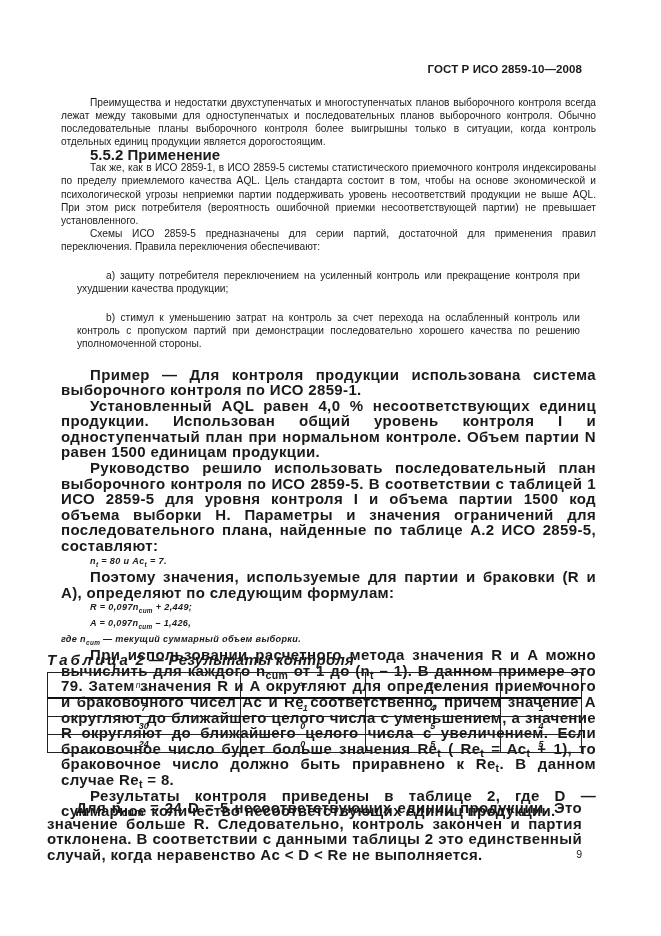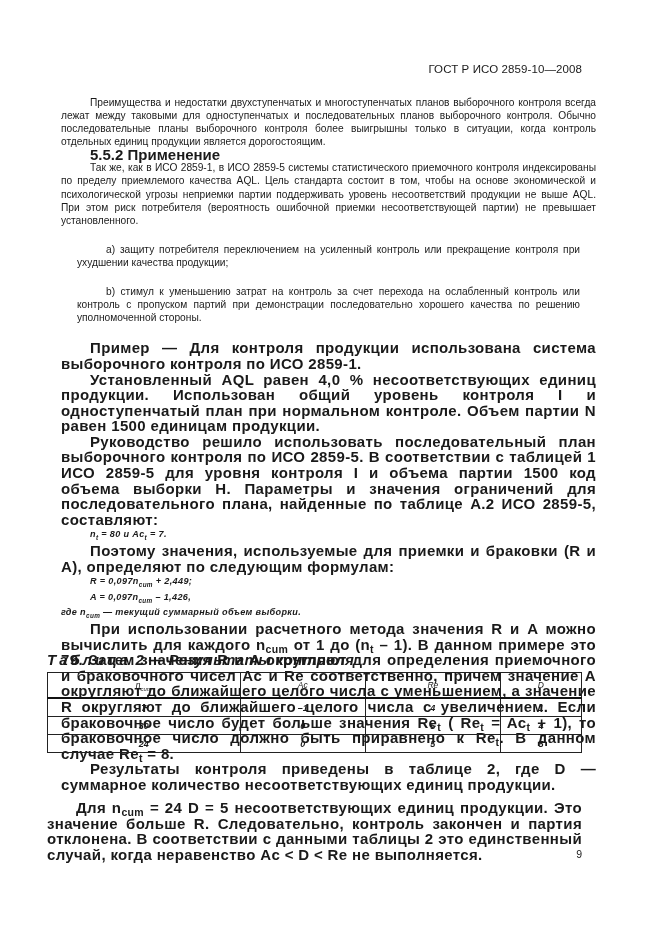--- a/index.html
+++ b/index.html
@@ -1,19 +1,19 @@
 <!DOCTYPE html>
 <html><head>
 <meta charset="utf-8">
 <style>
   html, body { margin:0; padding:0; background:#ffffff; }
   body { width:661px; height:936px; position:relative; overflow:hidden; color:#1a1a1a;
          font-family:"Liberation Sans", sans-serif; }
   .page { position:absolute; left:0; top:0; width:661px; height:936px; }
-  .header { position:absolute; top:63px; right:79px; font-weight:normal; font-size:11.5px;
+  .header { position:absolute; top:63px; right:79px; font-weight:bold; font-size:11.5px;
             letter-spacing:0.1px; }
   .body { position:absolute; left:61px; top:96px; width:535px; font-size:10.2px; line-height:13.1px; }
   .p { margin:0; text-align:justify; text-indent:29px; }
   .h { margin:0; padding-left:29px; font-weight:bold; font-size:15px; line-height:13px; }
   .list-item { margin:16px; text-align:justify; text-indent:29px; }
   .ex { margin:0; text-align:justify; text-indent:29px; font-weight:bold;
         font-size:15px; line-height:15.6px; letter-spacing:0.35px; }
   .ex.first { margin-top:7px; }
   .formula { margin:0; padding-left:29px; font-style:italic; font-weight:bold; font-size:9.1px;
              line-height:15.6px; letter-spacing:0.35px; }
@@ -35,28 +35,29 @@
 <body>
 
 <div class="page">
 
   <div class="header">ГОСТ Р ИСО 2859-10—2008</div>
 
   <div class="body">
     <p class="p">Преимущества и недостатки двухступенчатых и многоступенчатых планов выборочного контроля всегда лежат между таковыми для одноступенчатых и последовательных планов выборочного контроля. Обычно последовательные планы выборочного контроля более выигрышны только в ситуации, когда контроль отдельных единиц продукции является дорогостоящим.</p>
     <p class="h">5.5.2  Применение</p>
     <p class="p">Так же, как в ИСО 2859-1, в ИСО 2859-5 системы статистического приемочного контроля индексированы по пределу приемлемого качества AQL. Цель стандарта состоит в том, чтобы на основе экономической и психологической угрозы неприемки партии поддерживать уровень несоответствий продукции не выше AQL. При этом риск потребителя (вероятность ошибочной приемки несоответствующей партии) не превышает установленного.</p>
+    <p class="p">Схемы ИСО 2859-5 предназначены для серии партий, достаточной для применения правил переключения. Правила переключения обеспечивают:</p>
     <p class="list-item">a)  защиту потребителя переключением на усиленный контроль или прекращение контроля при ухудшении качества продукции;</p>
     <p class="list-item">b)  стимул к уменьшению затрат на контроль за счет перехода на ослабленный контроль или контроль с пропуском партий при демонстрации последовательно хорошего качества по решению уполномоченной стороны.</p>
 
     <p class="ex first">Пример — Для контроля продукции использована система выборочного контроля по ИСО 2859-1.</p>
     <p class="ex">Установленный AQL равен 4,0 % несоответствующих единиц продукции. Использован общий уровень контроля I и одноступенчатый план при нормальном контроле. Объем партии N равен 1500 единицам продукции.</p>
     <p class="ex">Руководство решило использовать последовательный план выборочного контроля по ИСО 2859-5. В соответствии с таблицей 1 ИСО 2859-5 для уровня контроля I и объема партии 1500 код объема выборки H. Параметры и значения ограничений для последовательного плана, найденные по таблице А.2 ИСО 2859-5, составляют:</p>
     <p class="formula"><span>n</span><sub>t</sub><span> = 80 и Ac</span><sub>t</sub><span> = 7.</span></p>
-    <p class="ex">Поэтому значения, используемые для приемки и браковки (R и A), определяют по следующим формулам:</p>
+    <p class="ex">Поэтому значения, используемые для партии и браковки (R и A), определяют по следующим формулам:</p>
     <p class="formula"><span>R = 0,097n</span><sub>cum</sub><span> + 2,449;</span></p>
     <p class="formula"><span>A = 0,097n</span><sub>cum</sub><span> – 1,426,</span></p>
     <p class="ex-noindent"><span>где n</span><sub>cum</sub><span> — текущий суммарный объем выборки.</span></p>
     <p class="ex"><span>При использовании расчетного метода значения R и A можно вычислить для каждого n</span><sub>cum</sub><span> от 1  до (n</span><sub>t</sub><span> – 1). В данном примере это 79. Затем значения R и A округляют для определения приемочного и браковочного чисел Ac и Re соответственно, причем значение A округляют до ближайшего целого числа с уменьшением, а значение R округляют до ближайшего целого числа с увеличением. Если браковочное число будет больше значения Re</span><sub>t</sub><span> ( Re</span><sub>t</sub><span> = Ac</span><sub>t</sub><span> + 1), то браковочное число должно быть приравнено к Re</span><sub>t</sub><span>. В данном случае Re</span><sub>t</sub><span> = 8.</span></p>
     <p class="ex">Результаты контроля приведены в таблице 2, где D — суммарное количество несоответствующих единиц продукции.</p>
   </div>
 
   <div class="table-title"><span class="spaced">Таблица</span><span> 2 — Результаты контроля</span></div>
 
   <table class="results">

